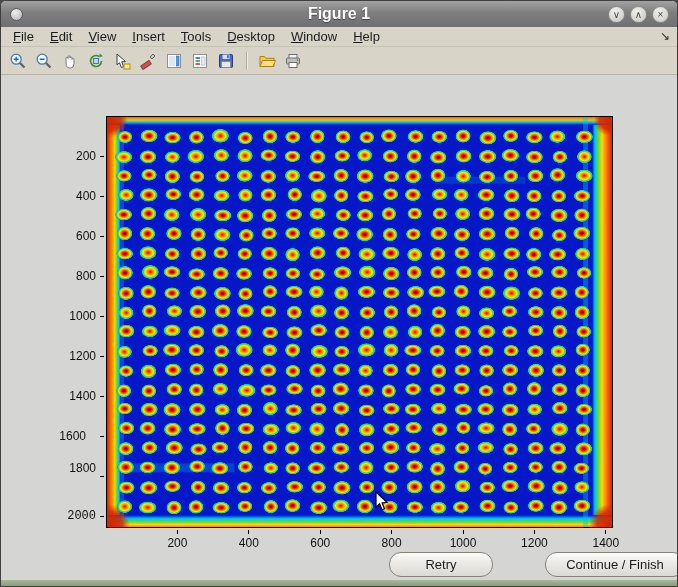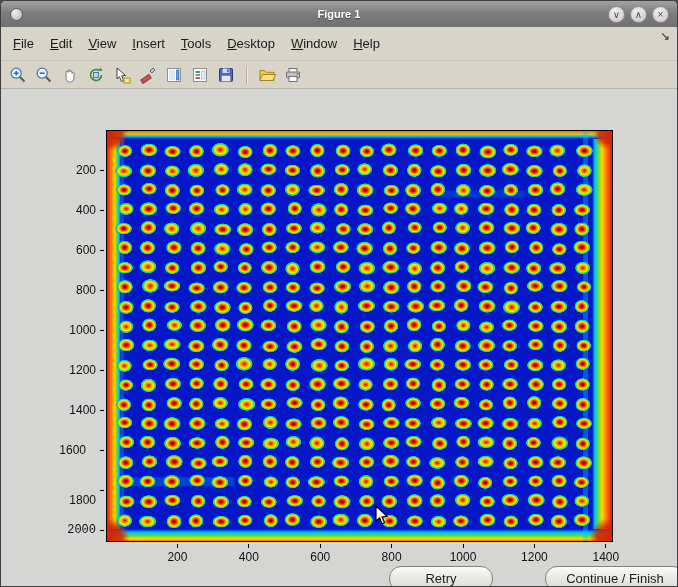--- a/index.html
+++ b/index.html
@@ -9,29 +9,29 @@
   .window { position:relative; width:678px; height:587px; border:1px solid #3f3f3f;
             border-radius:6px 6px 0 0; overflow:hidden; background:#d5d5d3; }
 
   
   .titlebar { height:26px; background:linear-gradient(180deg,#a2a2a2,#7e7e7e 45%,#6f6f6f);
               display:flex; align-items:center; position:relative; }
   .tb-icon { width:13px; height:13px; border-radius:50%;
              background:radial-gradient(circle at 35% 30%,#f0f0f0,#b2b2b2);
              border:1px solid #5c5c5c; margin-left:9px; }
   .tb-title { position:absolute; left:0; right:0; text-align:center; color:#ffffff;
-              font-weight:bold; font-size:11px; text-shadow:0 1px 1px rgba(0,0,0,.45); pointer-events:none; }
+              font-weight:bold; font-size:16px; text-shadow:0 1px 1px rgba(0,0,0,.45); pointer-events:none; }
   .tb-controls { margin-left:auto; display:flex; gap:5px; margin-right:8px; z-index:2; }
   .tb-btn { width:17px; height:17px; border-radius:50%;
             background:radial-gradient(circle at 40% 30%,#f0efeb,#c8c6c1);
             border:1px solid #8b8b8b; color:#4a4a4a; font-size:10px; line-height:15px;
             text-align:center; cursor:default; }
 
   
-  .menubar { height:34px; background:#d8d4c8; border-bottom:1px solid #c6c2b6;
+  .menubar { height:20px; background:#d8d4c8; border-bottom:1px solid #c6c2b6;
              display:flex; align-items:center; padding-left:4px; position:relative; }
   .menu-item { display:inline-block; padding:2px 8px; font-size:13px; color:#1c1c1c; }
   .menu-item::first-letter { text-decoration:underline; }
   .menu-overflow { position:absolute; right:7px; top:2px; font-size:12px; color:#333; }
 
   
   .toolbar { height:28px; background:#d8d4c8; border-bottom:1px solid #b7b3a7;
              display:flex; align-items:center; padding-left:5px; gap:2px; }
   .tool-btn { width:24px; height:24px; display:flex; align-items:center; justify-content:center;
               border:1px solid transparent; border-radius:2px; }
@@ -662,19 +662,19 @@
       <div class="tick-label y" style="left: 41px; top: 194px;">800</div>
       <div class="tick-mark" style="left: 99px; top: 240.5px; width: 4px; height: 1px;"></div>
       <div class="tick-label y" style="left: 41px; top: 234px;">1000</div>
       <div class="tick-mark" style="left: 99px; top: 280.5px; width: 4px; height: 1px;"></div>
       <div class="tick-label y" style="left: 41px; top: 274px;">1200</div>
       <div class="tick-mark" style="left: 99px; top: 320.5px; width: 4px; height: 1px;"></div>
       <div class="tick-label y" style="left: 41px; top: 314px;">1400</div>
       <div class="tick-mark" style="left: 99px; top: 360.5px; width: 4px; height: 1px;"></div>
       <div class="tick-label y" style="left: 31px; top: 354px;">1600</div>
       <div class="tick-mark" style="left: 99px; top: 400.5px; width: 4px; height: 1px;"></div>
-      <div class="tick-label y" style="left: 41px; top: 404px;">1800</div>
+      <div class="tick-label y" style="left: 41px; top: 386px;">1800</div>
       <div class="tick-mark" style="left: 99px; top: 440.5px; width: 4px; height: 1px;"></div>
       <div class="tick-label y" style="left: 41px; top: 434px; font-family: Liberation Mono, monospace;">2000</div>
     </div>
 
   <div class="desktop-strip"></div>
 </div>
 
 </body></html>

